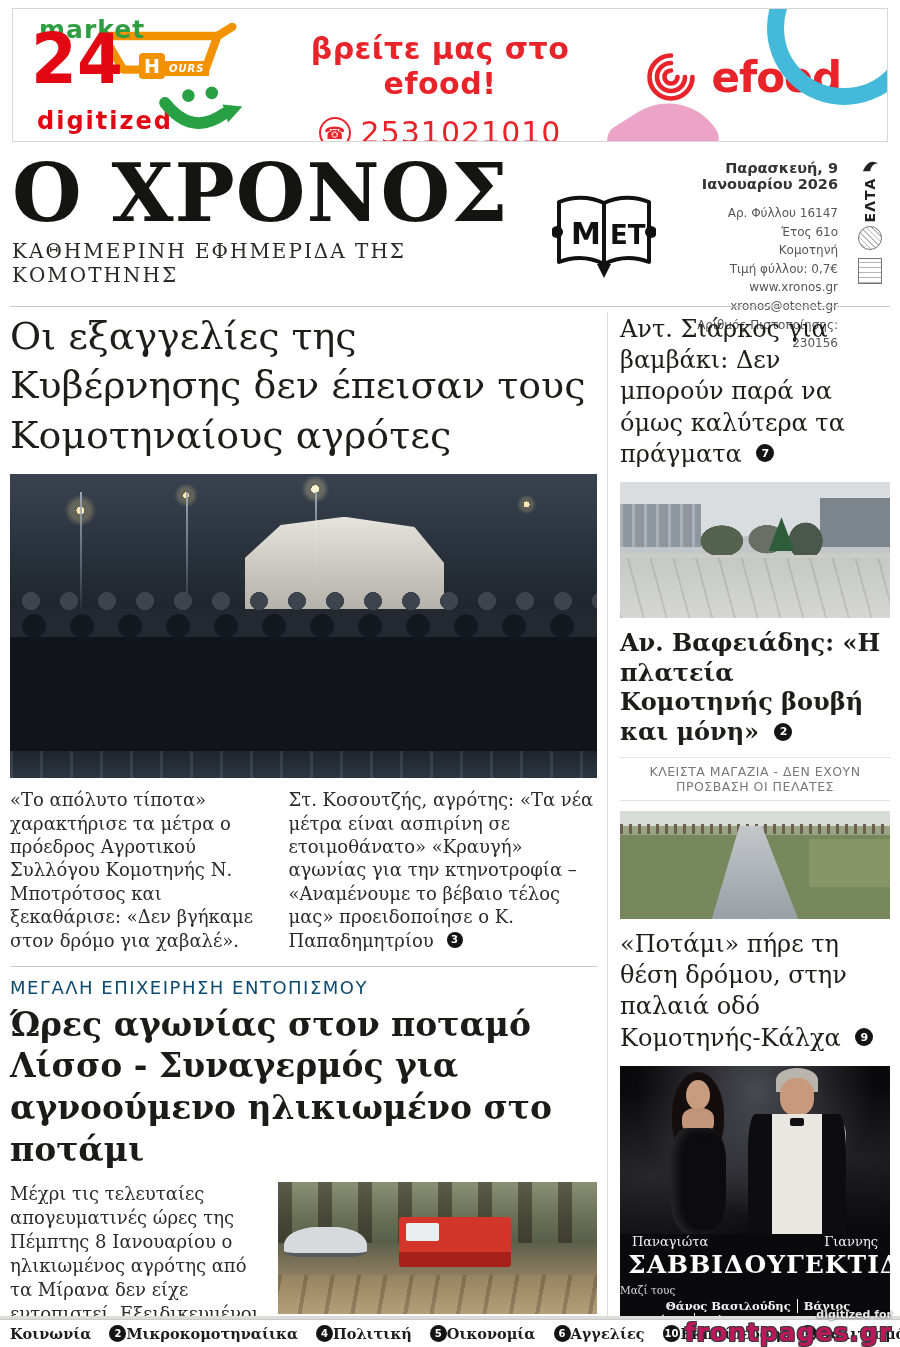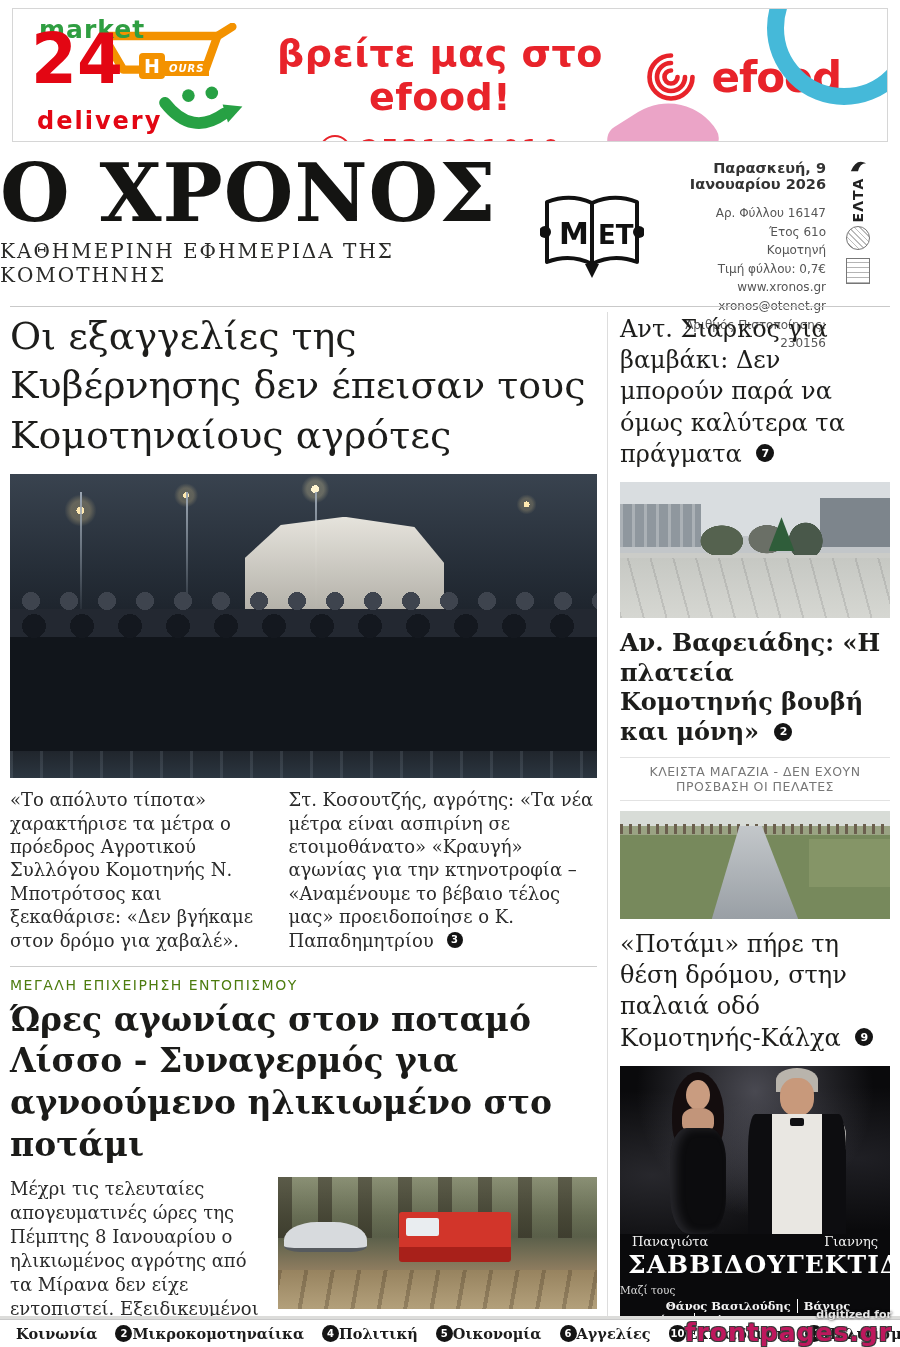--- a/index.html
+++ b/index.html
@@ -14,32 +14,32 @@
   .m24-market{position:absolute;left:16px;top:2px;font-weight:700;font-size:25px;color:#2f9e41;letter-spacing:1px;}
   .m24-cart{position:absolute;left:68px;top:10px;}
   .m24-num{position:absolute;left:8px;top:14px;font-size:66px;font-weight:900;color:#e30613;line-height:1;transform:scaleY(1.04);}
   .m24-h{position:absolute;left:116px;top:40px;width:26px;height:26px;background:#f39200;border-radius:4px;
     color:#fff;font-weight:900;font-size:19px;display:flex;align-items:center;justify-content:center;}
   .m24-ours{position:absolute;left:142px;top:48px;height:15px;background:#f39200;color:#fff;
     font-weight:700;font-size:10px;display:flex;align-items:center;padding:0 4px;letter-spacing:1px;font-style:italic;}
   .m24-delivery{position:absolute;left:14px;bottom:2px;font-weight:700;font-size:24px;color:#e30613;letter-spacing:2px;}
   .m24-smiley{position:absolute;right:4px;bottom:0;}
   .banner-center{position:absolute;left:252px;top:22px;width:350px;text-align:center;}
-  .banner-headline{font-weight:900;font-size:38px;color:#e8232a;letter-spacing:.5px;}
+  .banner-headline{font-weight:900;font-size:30px;color:#e8232a;letter-spacing:.5px;}
   .banner-phone{margin-top:14px;display:flex;align-items:center;justify-content:center;gap:10px;}
   .phone-icon{width:28px;height:28px;border:2px solid #e8232a;border-radius:50%;color:#e8232a;
     font-size:17px;display:flex;align-items:center;justify-content:center;}
   .phone-num{font-size:30px;color:#e8232a;letter-spacing:1px;}
   .efood-wrap{position:absolute;right:46px;top:40px;display:flex;align-items:center;gap:12px;}
   .efood-label{font-weight:900;font-size:42px;color:#e8232a;letter-spacing:-1px;}
   .arc-blue{position:absolute;right:-34px;top:-58px;width:120px;height:120px;border:17px solid #45b9d9;border-radius:50%;}
   .pink-wedge{position:absolute;left:600px;bottom:-34px;width:100px;height:72px;background:#eba4c7;
     border-radius:16px 60px 16px 60px;transform:rotate(-32deg);}
   
-  .masthead{position:absolute;left:0;top:152px;width:876px;height:150px;display:flex;}
+  .masthead{position:absolute;left:12px;top:152px;width:876px;height:150px;display:flex;}
   .mast-left{width:540px;}
   .mast-title{font-family:"DejaVu Serif",serif;font-weight:700;font-size:80px;line-height:1.04;color:#141412;letter-spacing:1px;}
   .mast-sub{font-family:"DejaVu Serif",serif;font-size:20px;color:#2a2a28;letter-spacing:2px;margin-top:4px;}
   .met-box{width:110px;padding-top:38px;}
   .mast-info{flex:1;text-align:right;padding-right:14px;padding-top:8px;}
   .mast-date{font-weight:700;font-size:14.5px;color:#333;margin-bottom:12px;}
   .mast-lines span{display:block;font-size:12px;color:#555;line-height:1.55;}
   .elta{width:36px;display:flex;flex-direction:column;align-items:center;gap:8px;padding-top:4px;}
   .elta-label{transform:rotate(-90deg);font-weight:700;font-size:14px;color:#222;letter-spacing:1px;margin:10px 0;}
   .stampbox{width:22px;height:24px;border:1px solid #777;background:
@@ -81,21 +81,21 @@
   .crowd::after{content:"";position:absolute;inset:0;top:22px;
     background-image:radial-gradient(circle 12px at 24px 14px,#14181f 99%,transparent 100%),
       linear-gradient(180deg,transparent 0 25px,#11151b 25px);
     background-size:48px 100%;background-repeat:repeat-x;}
   .ground{position:absolute;left:0;right:0;bottom:0;height:9%;background:linear-gradient(180deg,#20252c,#2b3640);}
   .ground::after{content:"";position:absolute;inset:0;
     background:repeating-linear-gradient(90deg,rgba(190,205,220,.12) 0 3px,transparent 3px 30px);}
   .captions{display:flex;gap:26px;font-family:"DejaVu Serif",serif;font-size:18px;color:#2b2b2b;line-height:1.3;}
   .cap-left{width:45%;} .cap-right{width:55%;}
   .rule{border:0;border-top:1px solid #ccc;margin:14px 0 10px 0;}
-  .kicker{font-size:14px;color:#4d7c0f;letter-spacing:1.5px;}
+  .kicker{font-size:18px;color:#0c4a6e;letter-spacing:1.5px;}
   .lissos-headline{font-family:"DejaVu Serif",serif;font-weight:700;font-size:33px;line-height:1.26;margin:6px 0 12px 0;color:#1b1b19;}
   .lissos-row{display:flex;gap:16px;}
   .lissos-body{width:252px;font-family:"DejaVu Serif",serif;font-size:18px;line-height:1.33;color:#2b2b2b;}
   .photo-truck{flex:1;height:132px;position:relative;overflow:hidden;
     background:linear-gradient(180deg,#9aa084 0%,#6b7158 30%,#5a5f4a 45%,#8d7c5f 70%,#a3916f 100%);}
   .pt-trees{position:absolute;left:0;right:0;top:0;height:46%;
     background:repeating-linear-gradient(90deg,rgba(40,35,25,.55) 0 14px,rgba(90,95,70,.25) 14px 40px);}
   .pt-truck{position:absolute;left:38%;top:26%;width:35%;height:38%;border-radius:3px;
     background:linear-gradient(180deg,#d2352a 0 70%,#a8201a 70% 100%);}
   .pt-cab{position:absolute;left:6%;top:12%;width:30%;height:36%;background:#e9edf0;border-radius:2px;}
@@ -160,42 +160,42 @@
   .sc-musicians span + span{border-left:1px solid #fff;}
   .sc-event{text-align:center;font-weight:700;font-size:25px;letter-spacing:2px;margin-top:9px;}
   
   .watermark{position:absolute;right:8px;bottom:2px;text-align:right;z-index:30;line-height:1;}
   .wm1{font-size:11px;font-weight:700;color:#e6e6e6;text-shadow:0 0 3px #000;}
   .wm2{font-size:25px;font-weight:900;color:#be185d;letter-spacing:1px;
     text-shadow:-1px -1px 0 #3a3a3a,1px -1px 0 #3a3a3a,-1px 1px 0 #3a3a3a,1px 1px 0 #3a3a3a;}
   
   .prefoot{position:absolute;left:0;right:0;bottom:27px;height:4px;background:#dcdcda;}
   .bottomnav{position:absolute;left:0;right:0;bottom:0;height:27px;background:#fff;border-top:1px solid #c9c9c9;
-    display:flex;align-items:center;justify-content:space-between;padding:0 16px;
+    display:flex;align-items:center;justify-content:space-between;padding:0 10px;
     font-family:"DejaVu Serif",serif;font-weight:700;font-size:14.5px;color:#1c1c1c;}
   .nav-item{display:flex;align-items:center;gap:18px;}
   .nav-badge{display:inline-flex;align-items:center;justify-content:center;min-width:17px;height:17px;
     border-radius:50%;background:#141414;color:#fff;font:700 10px "DejaVu Sans",sans-serif;padding:0 2px;box-sizing:border-box;}
 </style>
 </head>
 <body>
 
 <div class="ad-banner">
   <div class="m24">
     <svg class="m24-cart" width="152" height="56" viewBox="0 0 160 60">
       <g fill="none" stroke="#f39200" stroke-width="9" stroke-linejoin="round" stroke-linecap="round">
         <path d="M12 14 L134 14 L121 50 L33 50 Z"></path>
         <path d="M134 14 L150 4"></path>
       </g>
     </svg>
     <div class="m24-market">market</div>
     <div class="m24-num">24</div>
     <div class="m24-h">H</div>
     <div class="m24-ours">OURS</div>
-    <div class="m24-delivery">delivery</div>
+    <div class="m24-delivery">digitized</div>
     <svg class="m24-smiley" width="96" height="54" viewBox="0 0 100 60">
       <circle cx="36" cy="14" r="7" fill="#27a144"></circle>
       <circle cx="62" cy="11" r="7" fill="#27a144"></circle>
       <path d="M10 22 Q40 60 76 34" stroke="#27a144" stroke-width="13" fill="none" stroke-linecap="round"></path>
       <path d="M74 24 L96 26 L80 44 Z" fill="#27a144"></path>
     </svg>
   </div>
   <div class="banner-center">
     <div class="banner-headline">βρείτε μας στο efood!</div>
     <div class="banner-phone">

